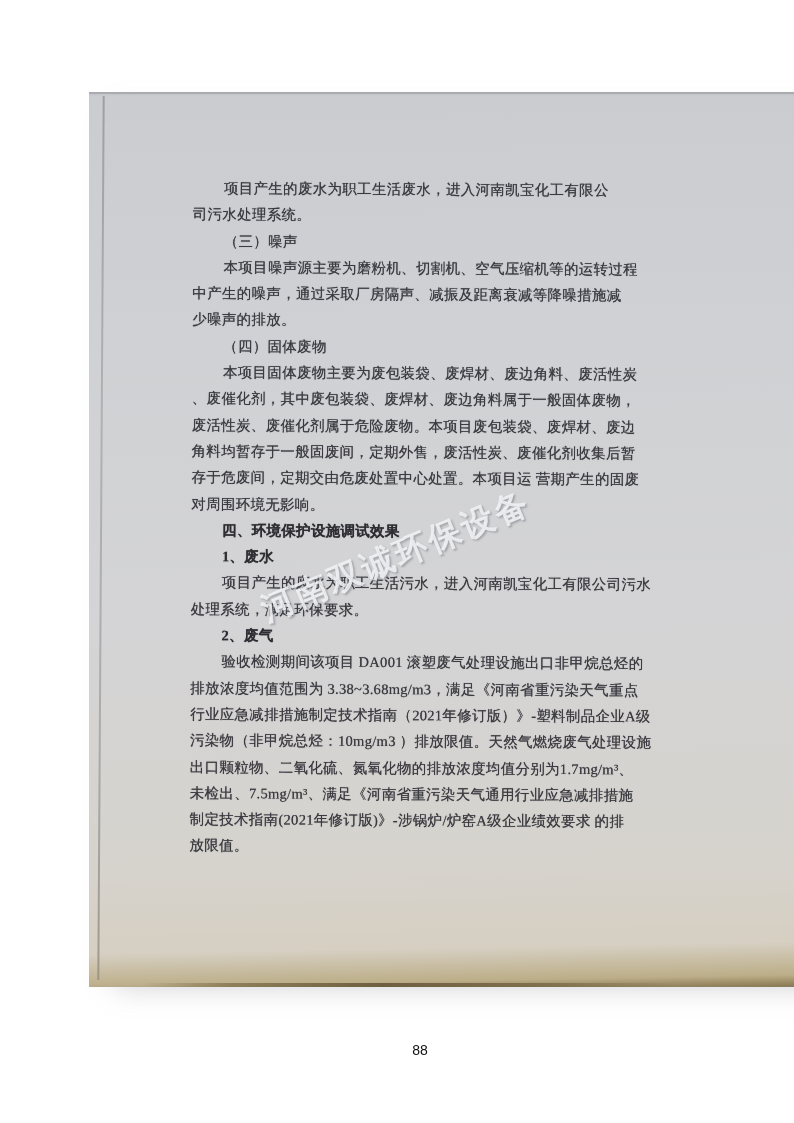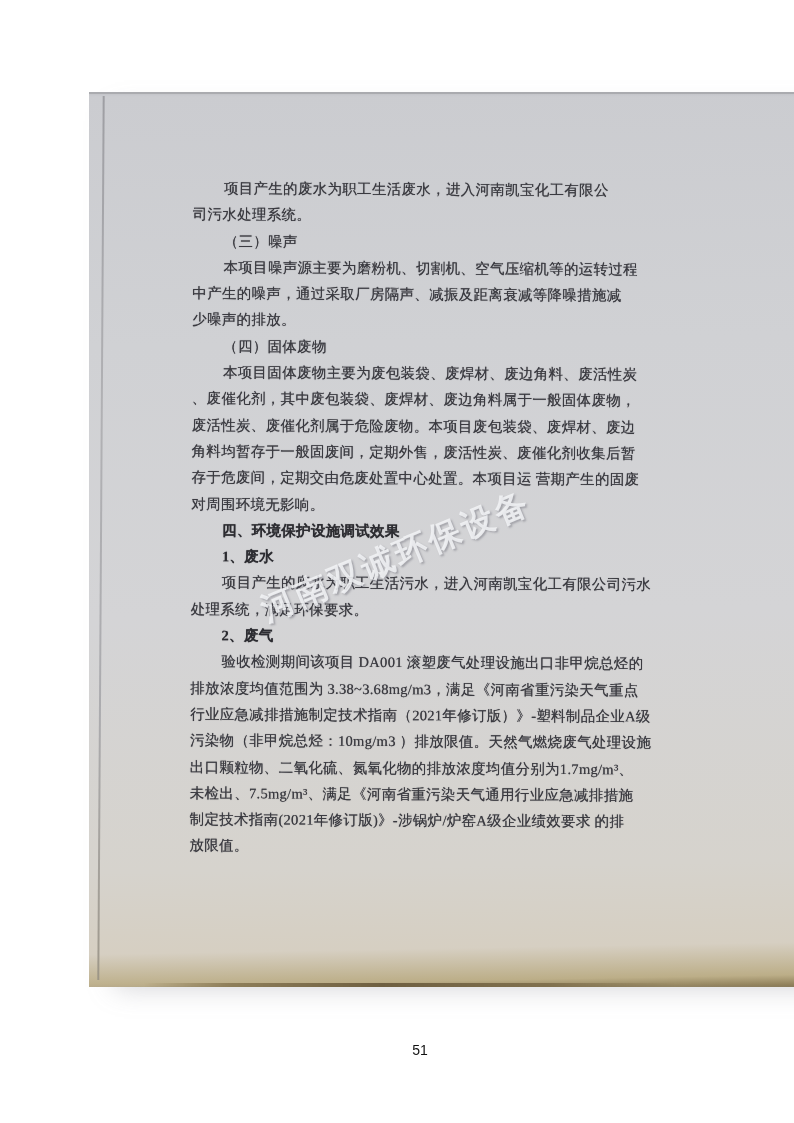--- a/index.html
+++ b/index.html
@@ -148,13 +148,13 @@
       <div class="line">制定技术指南(2021年修订版)》-涉锅炉/炉窑A级企业绩效要求 的排</div>
       <div class="line">放限值。</div>
     </div>
 
   <div class="watermark">河南双诚环保设备</div>
 
   <div class="bottom-edge"></div>
   <div class="corner-notch"></div>
 </div>
 
-<div class="page-number">51</div>
+<div class="page-number">88</div>
 
 </body></html>

